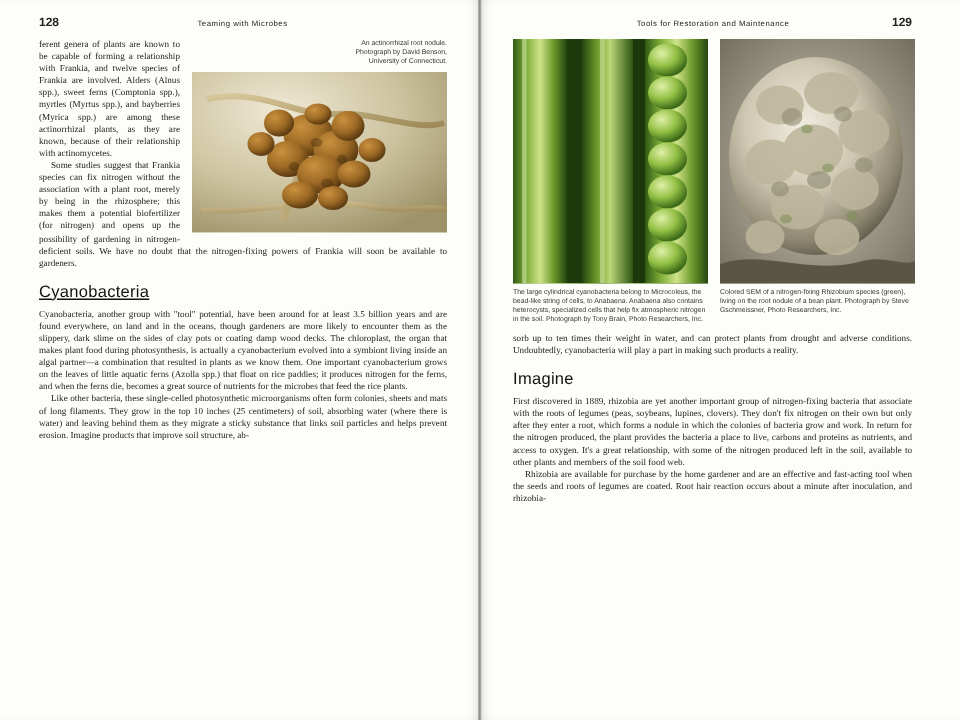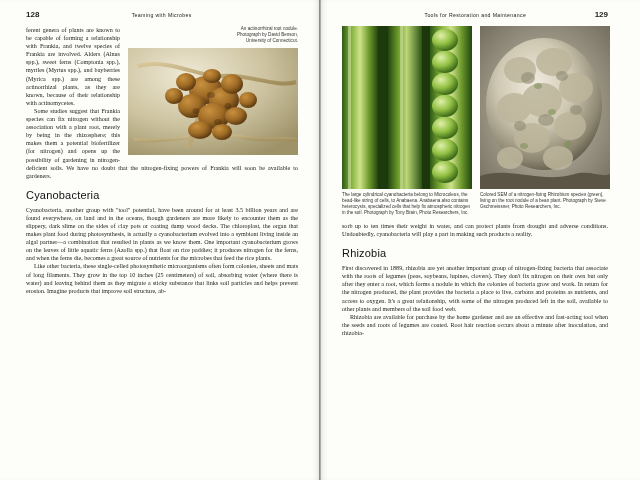--- a/index.html
+++ b/index.html
@@ -129,21 +129,21 @@
   .cyano-photo {
     background:
       linear-gradient(100deg, #1d3a12 0%, #3b6b1e 10%, #79a52f 22%, #c3d977 33%,
                       #8fbb3d 44%, #4f8421 56%, #bcd36c 68%, #7aa733 80%, #2d5416 95%);
   }
   .rhizo-photo {
     background:
       radial-gradient(circle at 48% 42%, #e7e2d2 0%, #cbc3ab 35%, #9b9274 62%, #5d5744 88%);
   }
 
-  .two-col-note { clear: both; }
+  .two-col-note { clear: both; text-decoration: underline; }
 </style>
 </head>
 <body>
 
 <div class="spread">
 
   <div class="page left">
 
     <div class="runhead left">
       <span class="folio">128</span>
@@ -319,21 +319,21 @@
         </div>
         <div class="caption">Colored SEM of a nitrogen-fixing Rhizobium species (green), living on the root nodule of a bean plant. Photograph by Steve Gschmeissner, Photo Researchers, Inc.</div>
       </div>
 
     </div>
 
     <div class="body-text">
       <p>sorb up to ten times their weight in water, and can protect plants from drought and adverse conditions. Undoubtedly, cyanobacteria will play a part in making such products a reality.</p>
     </div>
 
-    <h2 class="section">Rhizobia</h2>
+    <h2 class="section">Imagine</h2>
 
     <div class="body-text">
       <p>First discovered in 1889, rhizobia are yet another important group of nitrogen-fixing bacteria that associate with the roots of legumes (peas, soybeans, lupines, clovers). They don't fix nitrogen on their own but only after they enter a root, which forms a nodule in which the colonies of bacteria grow and work. In return for the nitrogen produced, the plant provides the bacteria a place to live, carbons and proteins as nutrients, and access to oxygen. It's a great relationship, with some of the nitrogen produced left in the soil, available to other plants and members of the soil food web.</p>
       <p class="indent">Rhizobia are available for purchase by the home gardener and are an effective and fast-acting tool when the seeds and roots of legumes are coated. Root hair reaction occurs about a minute after inoculation, and rhizobia-</p>
     </div>
 
   </div>
 </div>
 
 </body></html>

